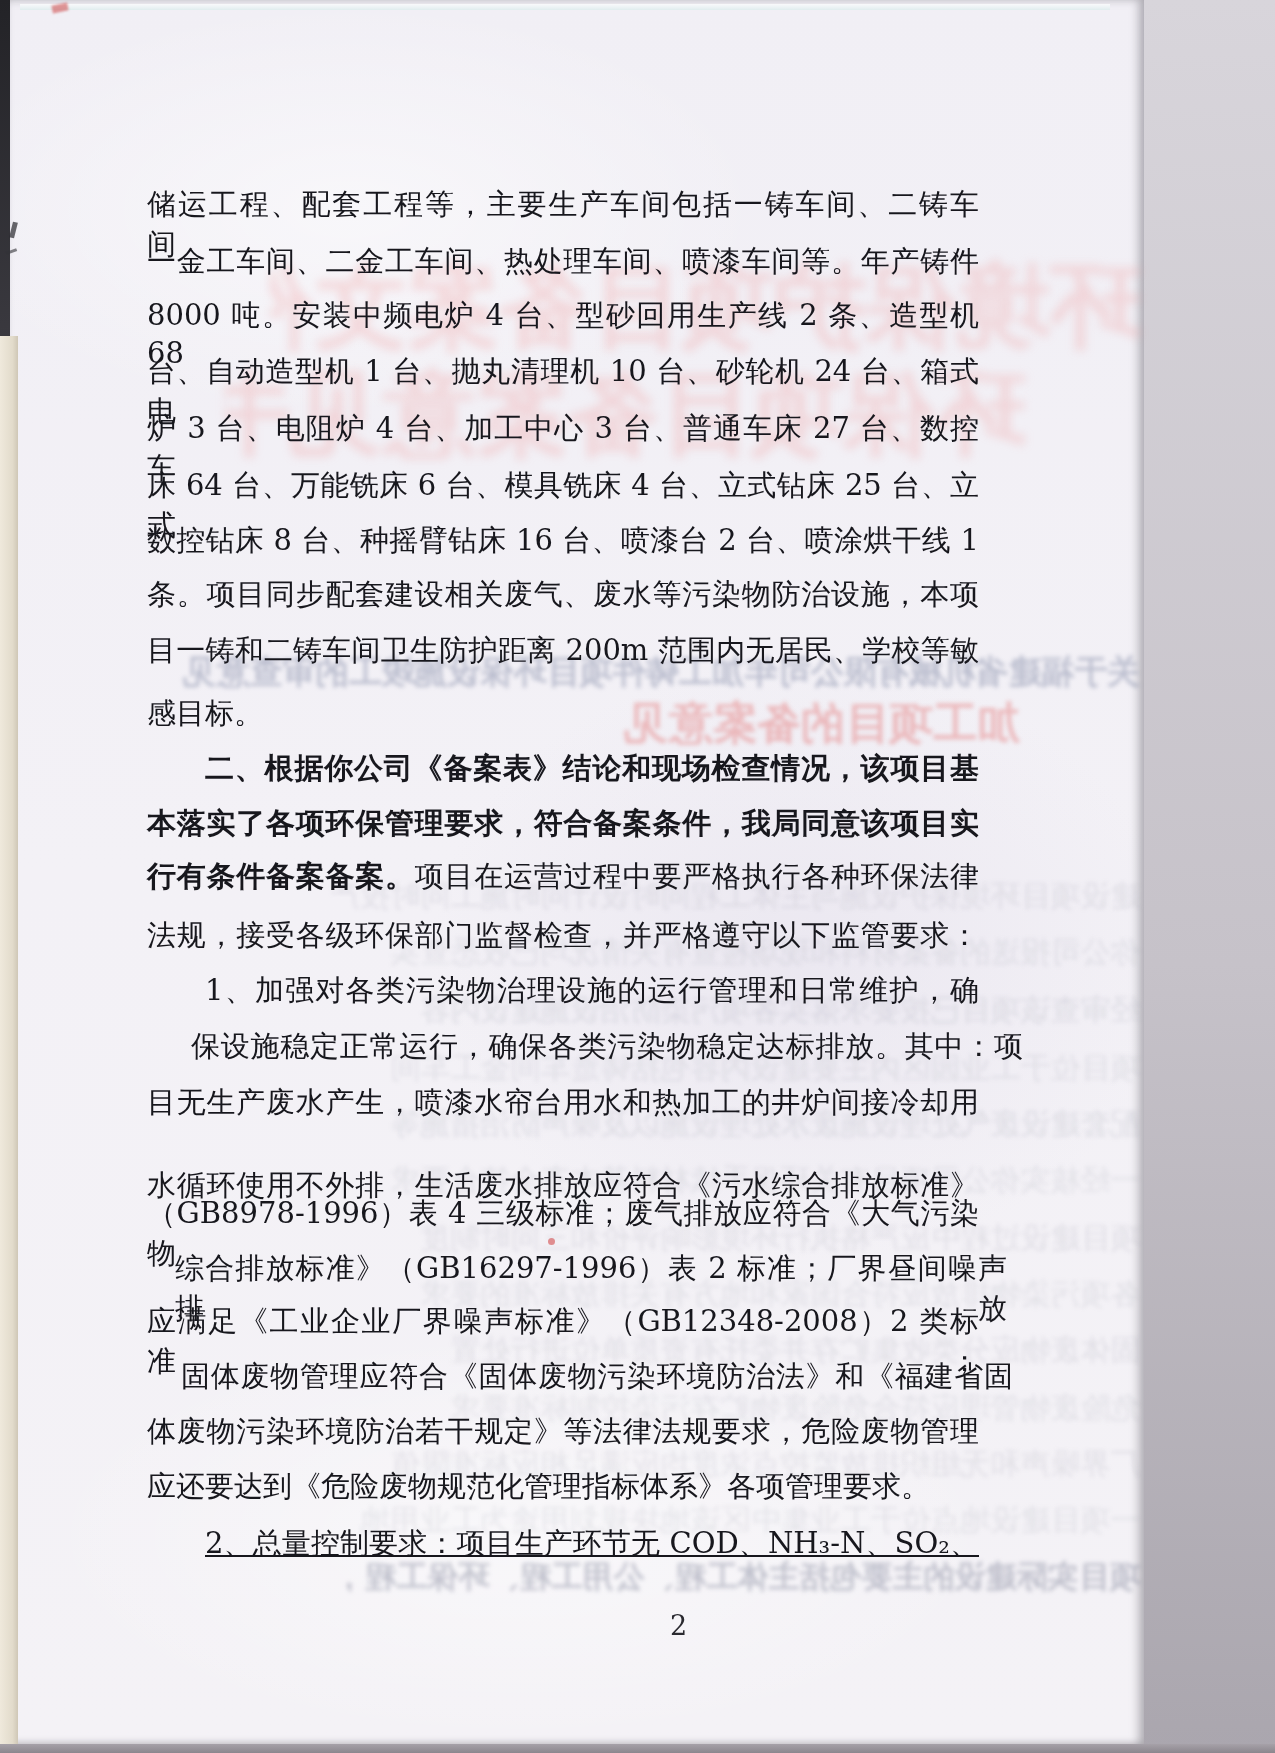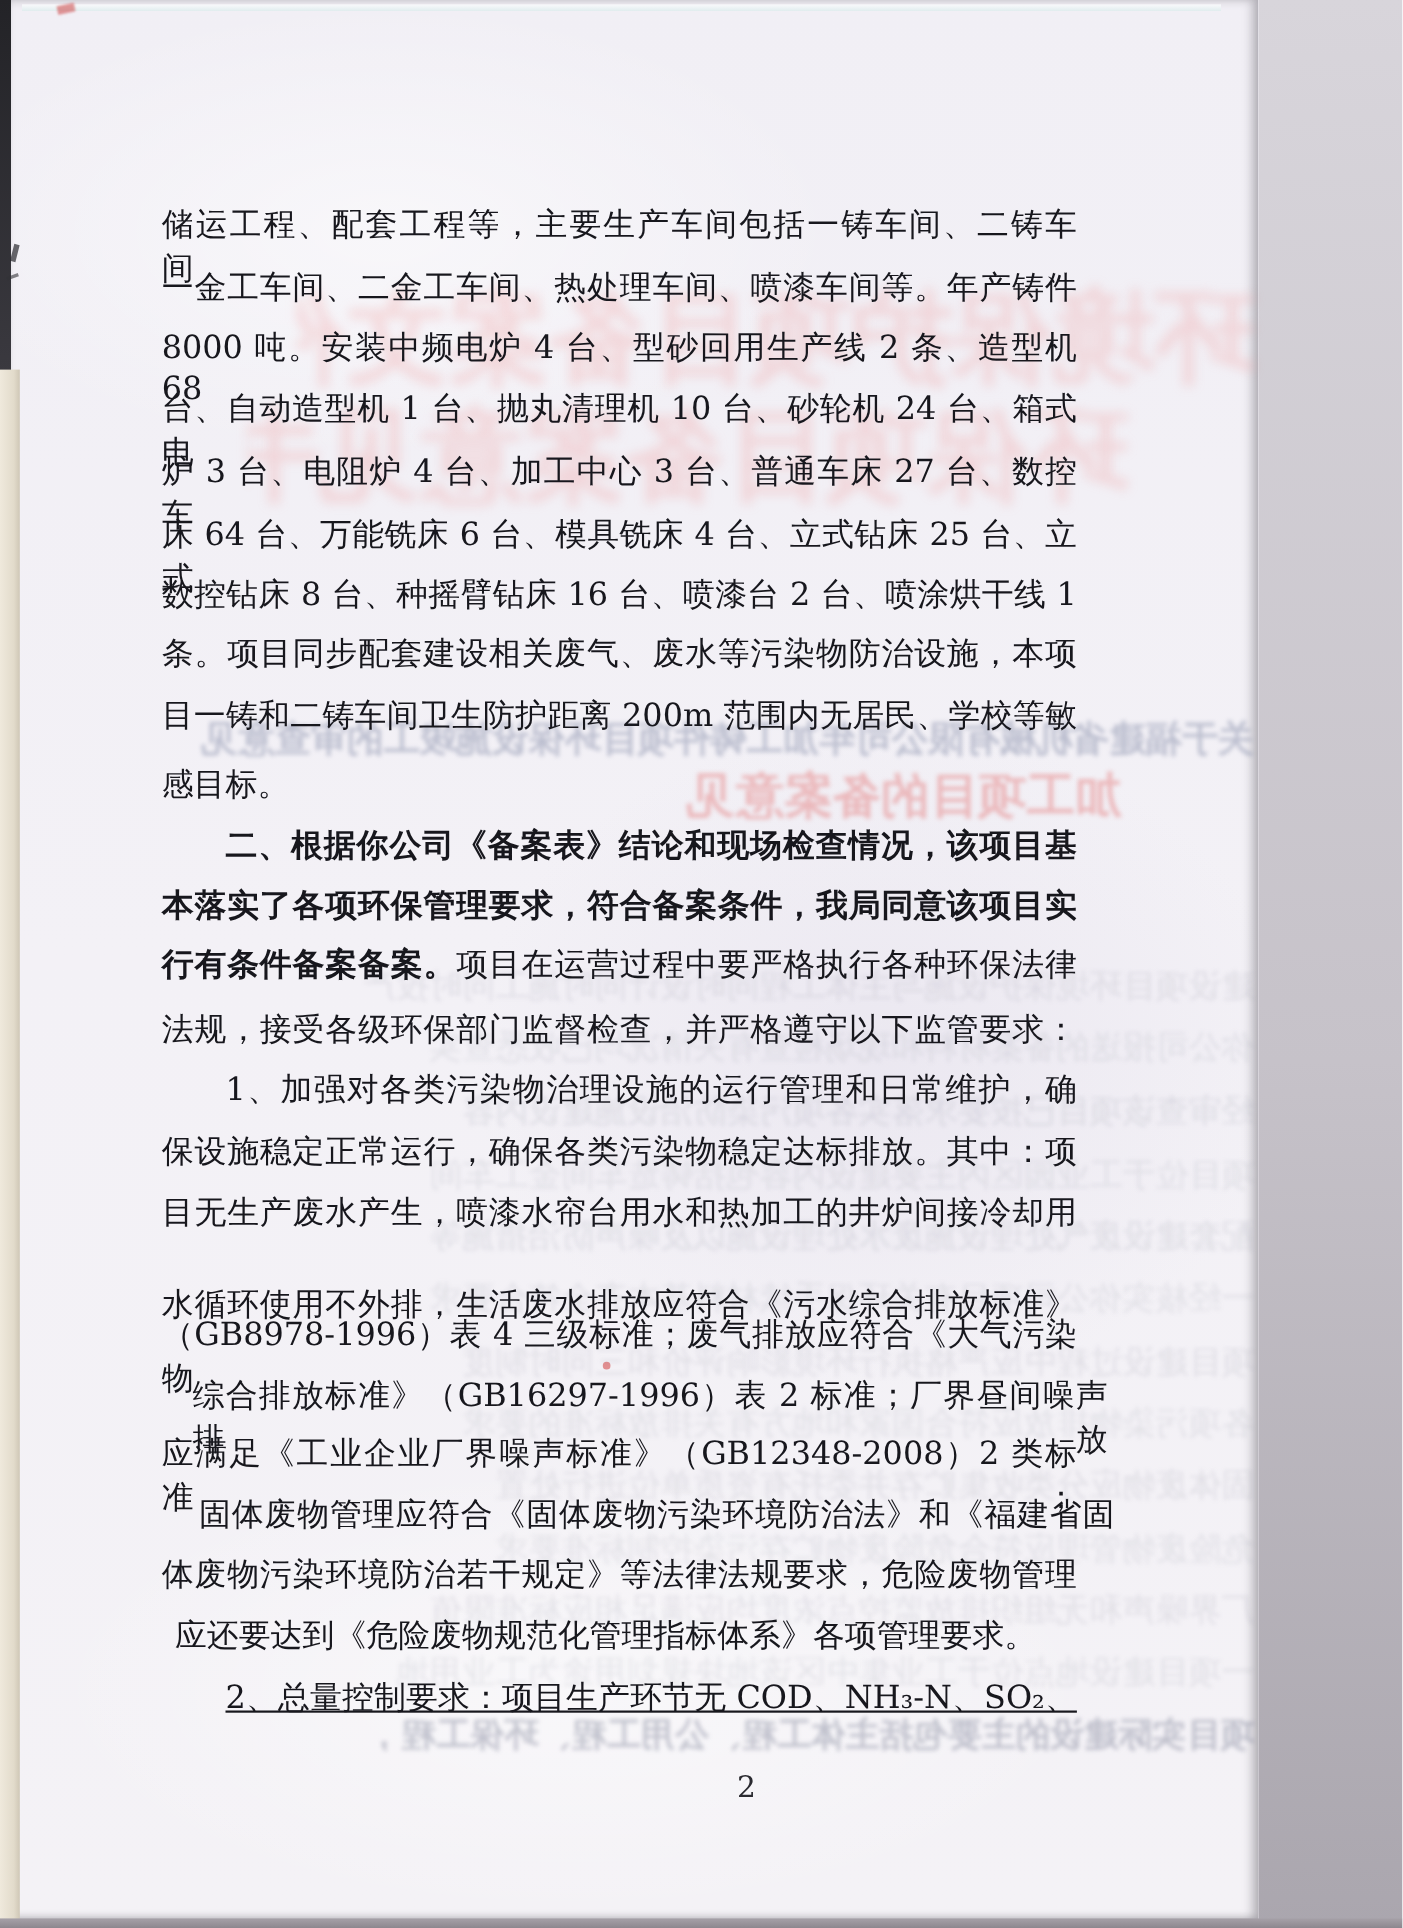--- a/index.html
+++ b/index.html
@@ -86,26 +86,26 @@
       <div class="line justify" style="top: 466px;">床 64 台、万能铣床 6 台、模具铣床 4 台、立式钻床 25 台、立式</div>
       <div class="line justify" style="top: 521px;">数控钻床 8 台、种摇臂钻床 16 台、喷漆台 2 台、喷涂烘干线 1</div>
       <div class="line justify" style="top: 575px;">条。项目同步配套建设相关废气、废水等污染物防治设施，本项</div>
       <div class="line justify" style="top: 631px;">目一铸和二铸车间卫生防护距离 200m 范围内无居民、学校等敏</div>
       <div class="line" style="top: 694px;">感目标。</div>
       <div class="line justify bold indent" style="top: 749px; font-family: Liberation Serif, serif;">二、根据你公司《备案表》结论和现场检查情况，该项目基</div>
       <div class="line justify bold" style="top: 804px;">本落实了各项环保管理要求，符合备案条件，我局同意该项目实</div>
       <div class="line justify" style="top: 857px;"><span class="bseg">行有条件备案备案。</span><span>项目在运营过程中要严格执行各种环保法律</span></div>
       <div class="line justify" style="top: 916px;">法规，接受各级环保部门监督检查，并严格遵守以下监管要求：</div>
       <div class="line justify indent" style="top: 971px;">1、加强对各类污染物治理设施的运行管理和日常维护，确</div>
-      <div class="line justify" style="top: 1027px;">保设施稳定正常运行，确保各类污染物稳定达标排放。其中：项</div>
+      <div class="line justify" style="top: 1027px; margin-left: 44px;">保设施稳定正常运行，确保各类污染物稳定达标排放。其中：项</div>
       <div class="line justify" style="top: 1083px;">目无生产废水产生，喷漆水帘台用水和热加工的井炉间接冷却用</div>
       <div class="line justify" style="top: 1139px; margin-top: 27px;">水循环使用不外排，生活废水排放应符合《污水综合排放标准》</div>
       <div class="line justify" style="top: 1194px;">（GB8978-1996）表 4 三级标准；废气排放应符合《大气污染物</div>
       <div class="line justify" style="top: 1249px; margin-left: 28px;">综合排放标准》（GB16297-1996）表 2 标准；厂界昼间噪声排放</div>
       <div class="line justify" style="top: 1302px;">应满足《工业企业厂界噪声标准》（GB12348-2008）2 类标准；</div>
       <div class="line justify" style="top: 1357px; margin-left: 34px;">固体废物管理应符合《固体废物污染环境防治法》和《福建省固</div>
       <div class="line justify" style="top: 1412px;">体废物污染环境防治若干规定》等法律法规要求，危险废物管理</div>
-      <div class="line" style="top: 1467px; margin-left: 12px;">应还要达到《危险废物规范化管理指标体系》各项管理要求。</div>
+      <div class="line" style="top: 1467px;">应还要达到《危险废物规范化管理指标体系》各项管理要求。</div>
       <div class="line justify indent" style="top: 1524px; text-decoration: underline;">2、总量控制要求：项目生产环节无 COD、NH₃-N、SO₂、</div>
     </div>
 
   <div class="pagenum">2</div>
 </div>
 
 </body></html>

